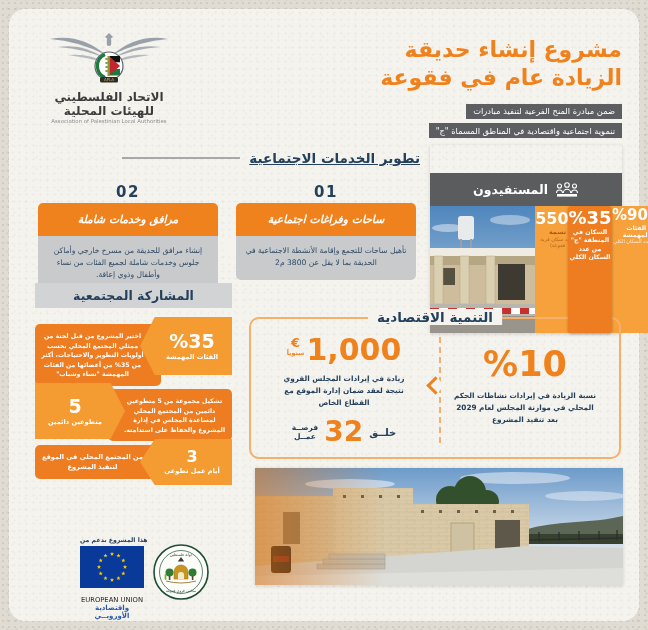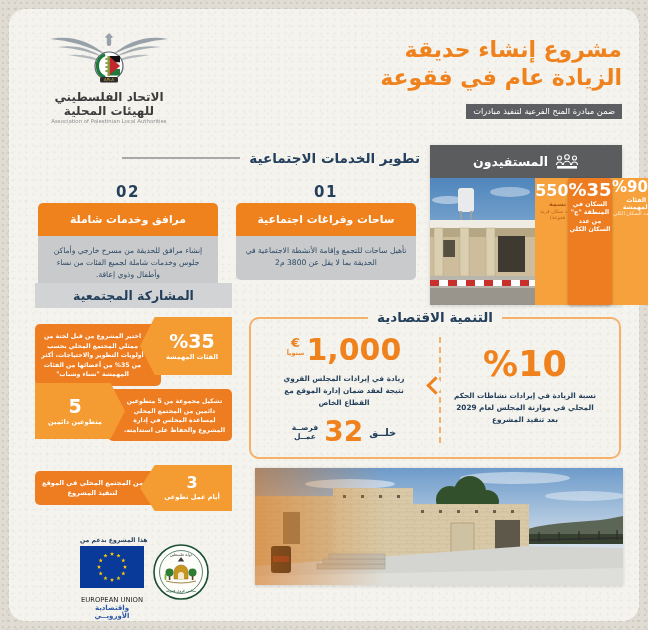--- a/index.html
+++ b/index.html
@@ -24,36 +24,36 @@
   .apla-en{ font-size:5.4px; color:#8d8d8d; }
   .main-title{ position:absolute; right:26px; top:36px; text-align:right;
     font-size:22px; font-weight:bold; color:#f0821e; line-height:1.25;}
   .subtitle{ position:absolute; right:26px; top:99px; text-align:right;}
   .subtitle .strip{ display:inline-block; background:#5d5e61; color:#fff;
     font-size:8.3px; padding:2.5px 7px; margin-top:2px;}
   
   .sec-line{ height:1.5px; background:#a8a8a8; flex:1;}
   .sec1-title{ position:absolute; left:122px; top:150px; width:298px;
     display:flex; align-items:center; gap:9px;
-    color:#24405c; font-weight:bold; font-size:13.5px;}
+    color:#24405c; font-weight:bold; font-size:13.5px;text-decoration:underline;}
   
   .card{ position:absolute; top:183px; width:180px; text-align:center;}
   .card-01{ left:236px;} .card-02{ left:38px;}
   .card-num{ color:#24405c; font-weight:bold; font-size:15px; letter-spacing:1.5px;}
   .card-head{ margin-top:2px; background:#f0821e; color:#fff; font-weight:bold;
-    font-size:10.8px; padding:10px 20px; border-radius:5px 5px 0 0;}
+    font-size:10.8px; padding:10px 20px; border-radius:5px 5px 0 0;font-style:italic;}
   .card-body{ background:#c9cacc; color:#2e4a66; font-size:7.6px; line-height:1.6;
     padding:9px 8px; min-height:44px; border-radius:0 0 5px 5px;}
   .cards-chevron{ position:absolute; left:221px; top:232px; width:0; height:0;
     border-top:13px solid transparent; border-bottom:13px solid transparent;
     border-right:15px solid #f5f3ee;}
   
   .benef{ position:absolute; left:430px; top:145px; width:192px; box-shadow:0 1px 4px rgba(0,0,0,.15);}
   .benef-head{ height:33px; background:#5b5c5e; display:flex; align-items:center;
-    justify-content:center; gap:7px;}
+    justify-content:center; gap:7px;margin-top:28px;}
   .benef-title{ color:#fff; font-size:12.5px; font-weight:bold;}
   .benef-body{ display:flex; height:127px; background:#cdbd9d;}
   .benef-photo{ width:105px; height:127px;}
   .benef-stats{ width:87px; display:flex; }
   .bstat{ text-align:center;}
   .bstat .bval{ color:#fff; font-weight:bold; line-height:1.05;}
   .bstat1{ flex:0 0 45px; background:#f7a13c; padding-top:5px;}
   .bstat1 .bval{ font-size:16px;}
   .bstat1 .blab{ color:#a85a10; font-size:6.4px; font-weight:bold;}
   .bstat1 .bsub{ color:#b36716; font-size:5px;}
@@ -77,21 +77,21 @@
   .ci-val{ color:#fff; font-weight:bold; font-size:19px; line-height:1;}
   .ci-lab{ color:#fff; font-size:6.6px; font-weight:bold; margin-top:2px;}
   .ci1{ height:58px; margin-top:9px;}
   .ci1 .ci-text{ left:0; top:7px; width:126px; padding:7px 16px 7px 5px;}
   .ci1 .ci-badge{ right:0; top:0; width:92px; height:58px; padding-left:12px;
     clip-path:polygon(16% 0,100% 0,100% 100%,16% 100%,0 50%);}
   .ci2{ height:56px; margin-top:8px;}
   .ci2 .ci-badge{ left:0; top:0; width:90px; height:56px; padding-right:10px;
     clip-path:polygon(0 0,84% 0,100% 50%,84% 100%,0 100%);}
   .ci2 .ci-text{ right:0; top:6px; width:124px; padding:7px 5px 7px 14px;}
-  .ci3{ height:46px; margin-top:26px;}
+  .ci3{ height:46px; margin-top:0;}
   .ci3 .ci-text{ left:0; top:6px; width:126px; padding:7px 16px 7px 5px; font-size:6.6px;}
   .ci3 .ci-badge{ right:0; top:0; width:92px; height:46px; padding-left:12px;
     clip-path:polygon(16% 0,100% 0,100% 100%,16% 100%,0 50%);}
   .ci3 .ci-val{ font-size:16px;}
   
   .econ{ position:absolute; left:249px; top:317px; width:372px; height:142px;
     border:2px solid #f5b06c; border-radius:10px;}
   .econ-title{ position:absolute; top:-10px; left:50%; transform:translateX(-50%);
     background:#f5f3ee; padding:0 9px; color:#24405c; font-weight:bold;
     font-size:13.5px; white-space:nowrap;}
@@ -166,20 +166,21 @@
     <div class="apla-ar" dir="rtl">الاتحاد الفلسطيني للهيئات المحلية</div>
     <div class="apla-en">Association of Palestinian Local Authorities</div>
   </div>
 
   <div class="main-title" dir="rtl">
     <div>مشروع إنشاء حديقة</div>
     <div>الزيادة عام في فقوعة</div>
   </div>
   <div class="subtitle">
     <div><span class="strip" dir="rtl">ضمن مبادرة المنح الفرعية لتنفيذ مبادرات</span></div>
+    <div><span class="strip" dir="rtl">تنموية اجتماعية واقتصادية في المناطق المسماة "ج"</span></div>
   </div>
 
   <div class="sec1-title">
     <span class="sec-line"></span>
     <span dir="rtl">تطوير الخدمات الاجتماعية</span>
   </div>
 
   <div class="card card-01">
     <div class="card-num">01</div>
     <div class="card-head" dir="rtl">ساحات وفراغات اجتماعية</div>

